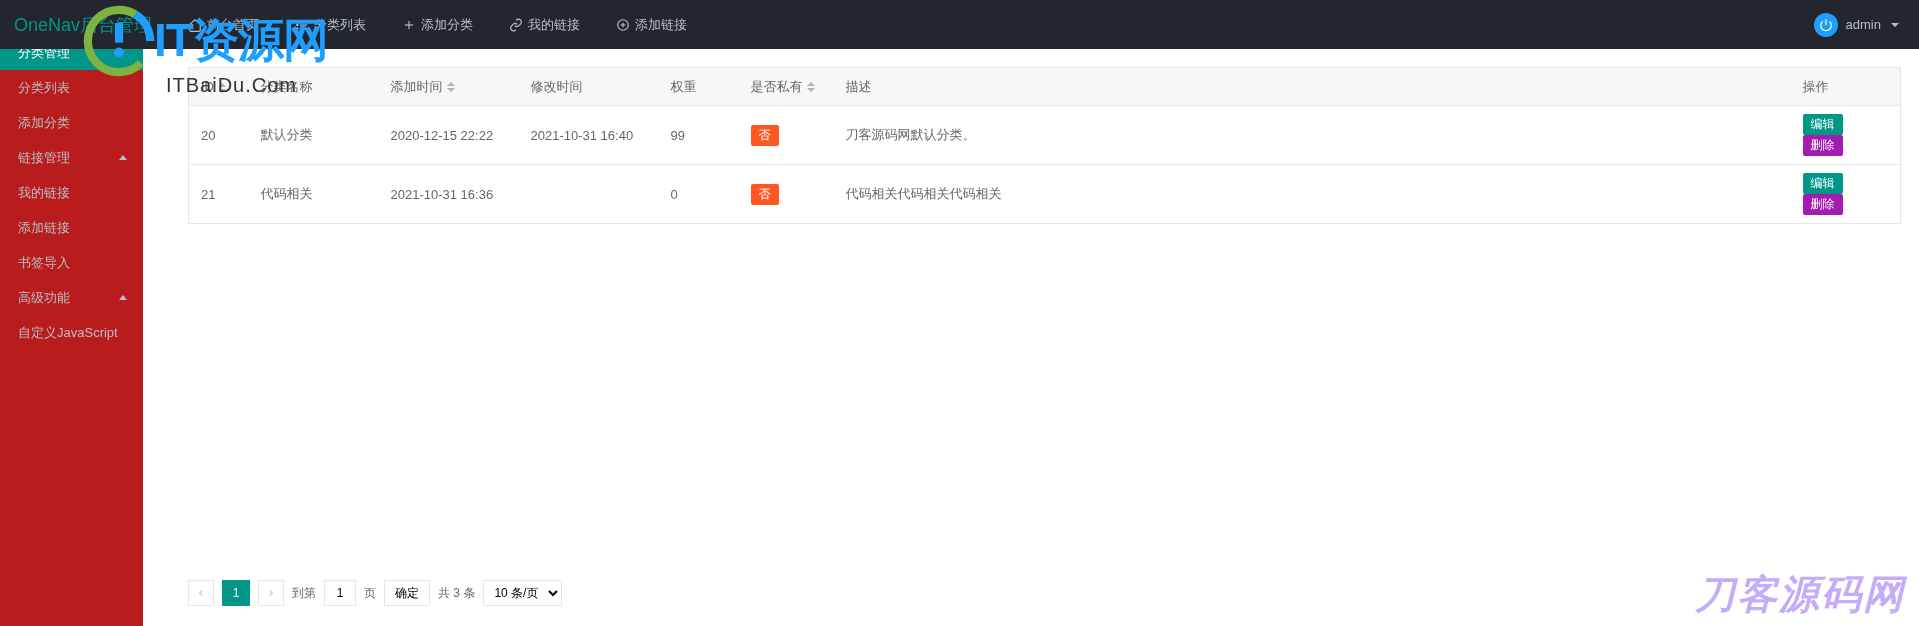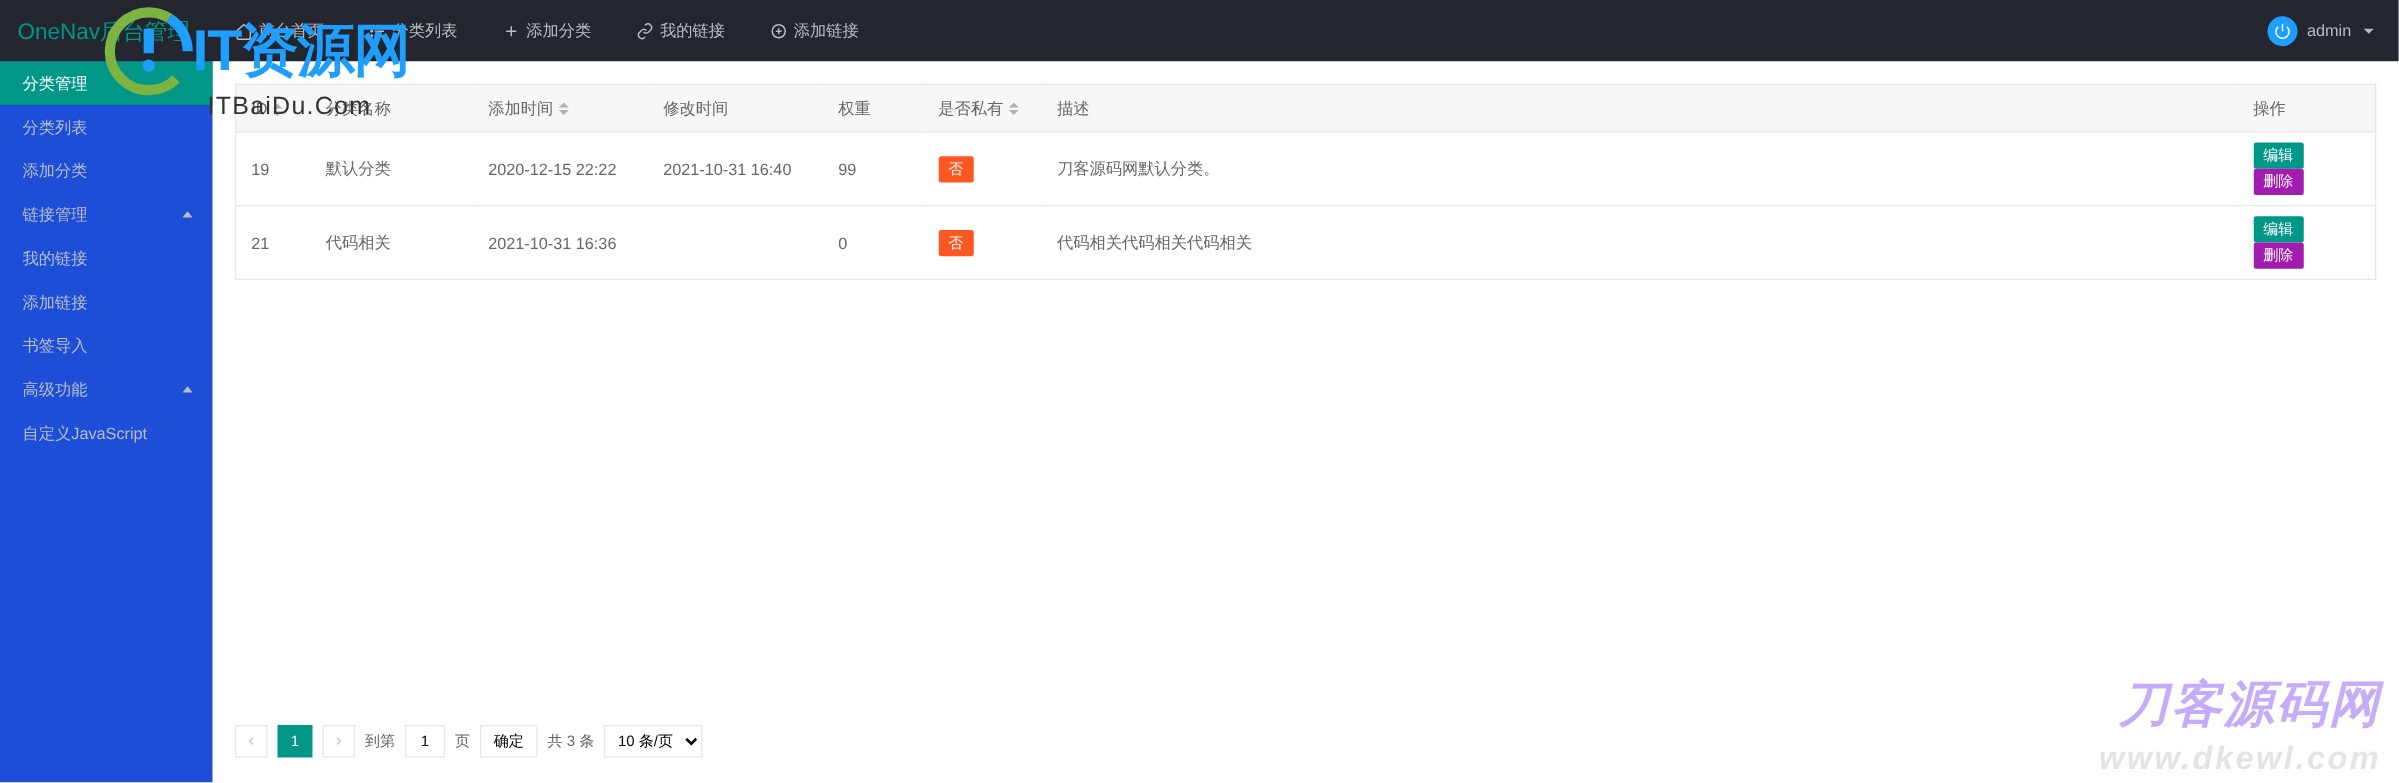--- a/index.html
+++ b/index.html
@@ -9,21 +9,21 @@
 
 .header { position: absolute; left: 0; top: 0; right: 0; height: 49px; background: #23262E; display: flex; align-items: center; color: #b9bec5; z-index: 5; }
 .brand { width: 170px; padding-left: 14px; color: #009688; font-size: 18px; font-weight: 400; }
 .nav-item { display: flex; align-items: center; gap: 5px; padding: 0 18px; height: 49px; font-size: 13px; color: #b9bec5; cursor: pointer; }
 .nav-icon { display: inline-flex; }
 .user-area { margin-left: auto; display: flex; align-items: center; gap: 8px; padding: 0 20px; height: 62px; cursor: pointer; }
 .power-icon { width: 24px; height: 24px; border-radius: 50%; background: #1E9FFF; display: flex; align-items: center; justify-content: center; }
 .user-caret { width: 0; height: 0; border-left: 4px solid transparent; border-right: 4px solid transparent; border-top: 4px solid #b9bec5; margin-left: 2px; }
 
 
-.sidebar { position: absolute; left: 0; top: 49px; bottom: 0; width: 170px; background: #1d4ed8; color: #b9bec5; z-index: 4; }
+.sidebar { position: absolute; left: 0; top: 35px; bottom: 0; width: 143px; background: #b91c1c; color: #b9bec5; z-index: 4; }
 .sb-item { padding: 0 18px; height: 35px; line-height: 35px; font-size: 13px; cursor: pointer; display: flex; align-items: center; }
 .sb-group { font-weight: 500; position: relative; }
 .sb-group.active { background: #009688; color: #fff; }
 .sb-group .caret { position: absolute; right: 16px; width: 0; height: 0; border-left: 4px solid transparent; border-right: 4px solid transparent; border-bottom: 5px solid currentColor; }
 .sb-sub { padding-left: 18px; }
 
 
 .main { position: absolute; left: 170px; top: 49px; right: 0; bottom: 0; padding: 18px; background: #fff; }
 
 
@@ -182,21 +182,21 @@
           <th><span>是否私有</span><span class="sort-icons">
                 <span class="sort-up"></span>
                 <span class="sort-down"></span>
               </span></th>
           <th>描述</th>
           <th>操作</th>
         </tr>
       </thead>
       <tbody id="tbody">
           <tr>
-            <td>19</td>
+            <td>20</td>
             <td>默认分类</td>
             <td>2020-12-15 22:22</td>
             <td>2021-10-31 16:40</td>
             <td>99</td>
             <td><span class="tag-no">否</span></td>
             <td>刀客源码网默认分类。</td>
             <td><span class="btn-edit">编辑</span><span class="btn-del">删除</span></td>
           </tr>
           <tr>
             <td>21</td>
@@ -244,16 +244,15 @@
           <circle cx="50" cy="64" r="6" fill="#1E9FFF"></circle>
         </svg>
       </div>
       <div class="big">IT资源网</div>
     </div>
     <div class="sub">ITBaiDu.Com</div>
   </div>
 
   <div class="wm-text">
     <div class="l1">刀客源码网</div>
-    <div class="l2">www.dkewl.com</div>
   </div>
 
 </div>
 
 </body></html>

